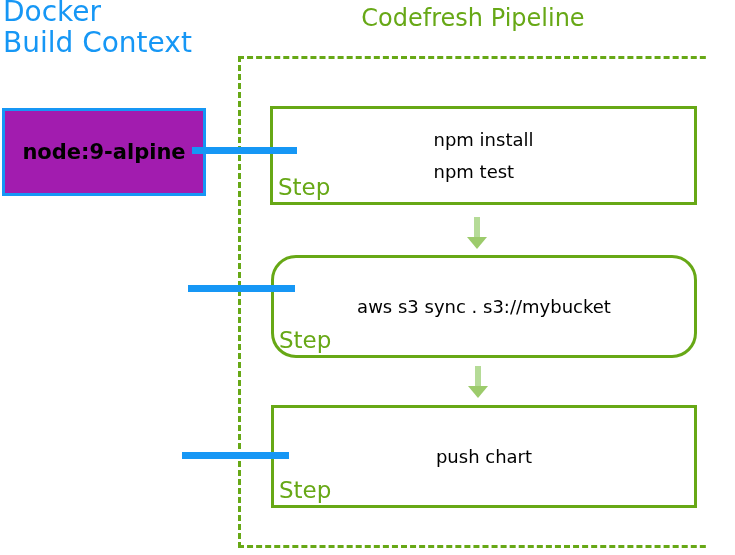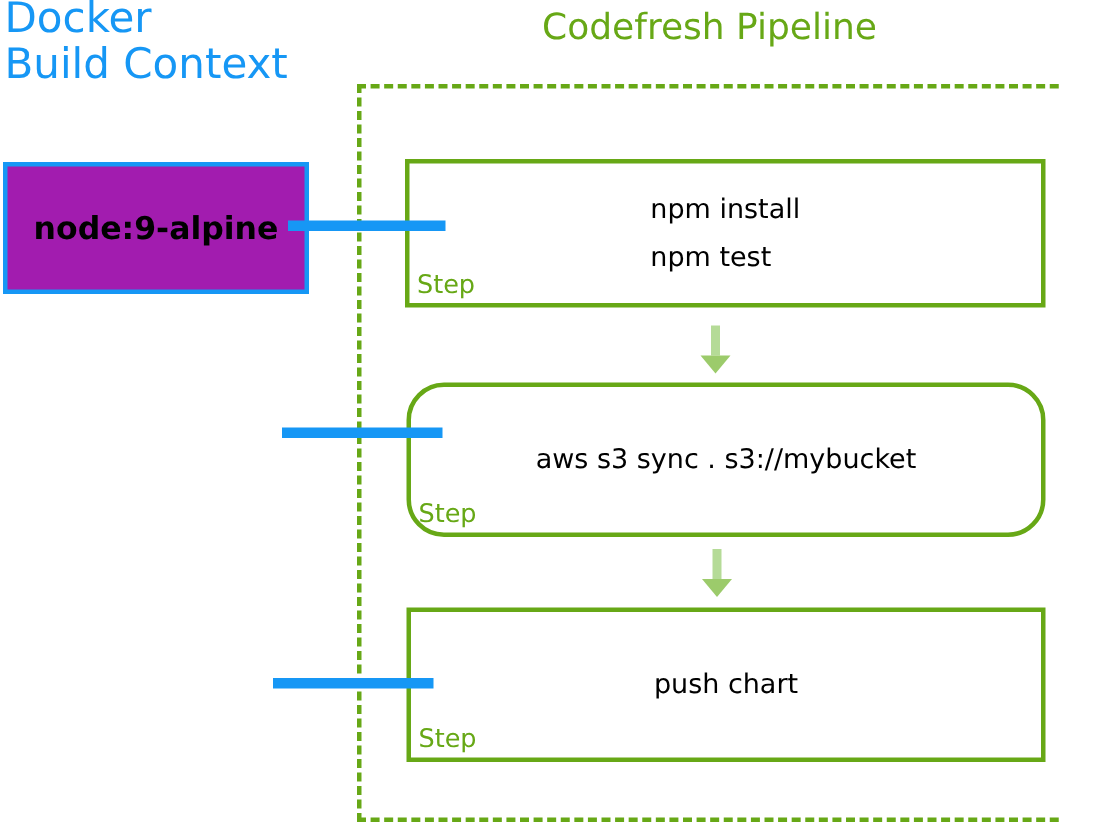--- a/index.html
+++ b/index.html
@@ -73,21 +73,21 @@
     font-size: 18px;
     line-height: 32px;
     color: #000000;
     text-align: left;
     white-space: nowrap;
   }
   .step-badge {
     position: absolute;
     left: 5px;
     bottom: 2px;
-    font-size: 17px;
+    font-size: 23px;
     color: #67a816;
   }
   .connector {
     position: absolute;
     height: 7px;
     background: #1697f5;
     z-index: 2;
   }
   .connector-1 { left: 192px; top: 147px; width: 105px; }
   .connector-2 { left: 188px; top: 285px; width: 107px; }

